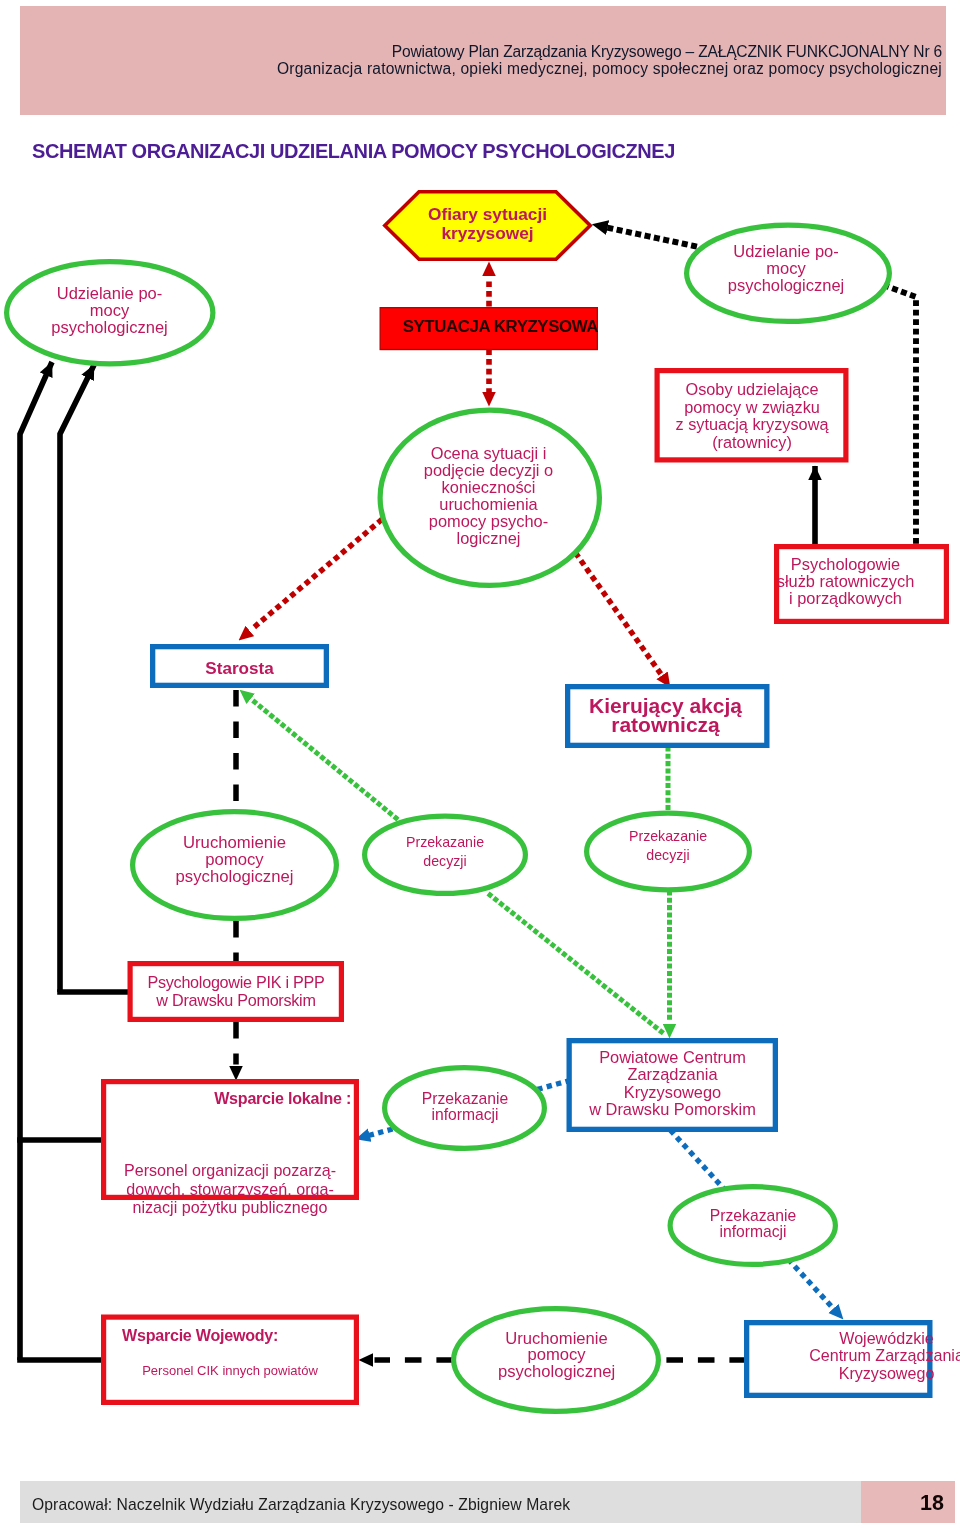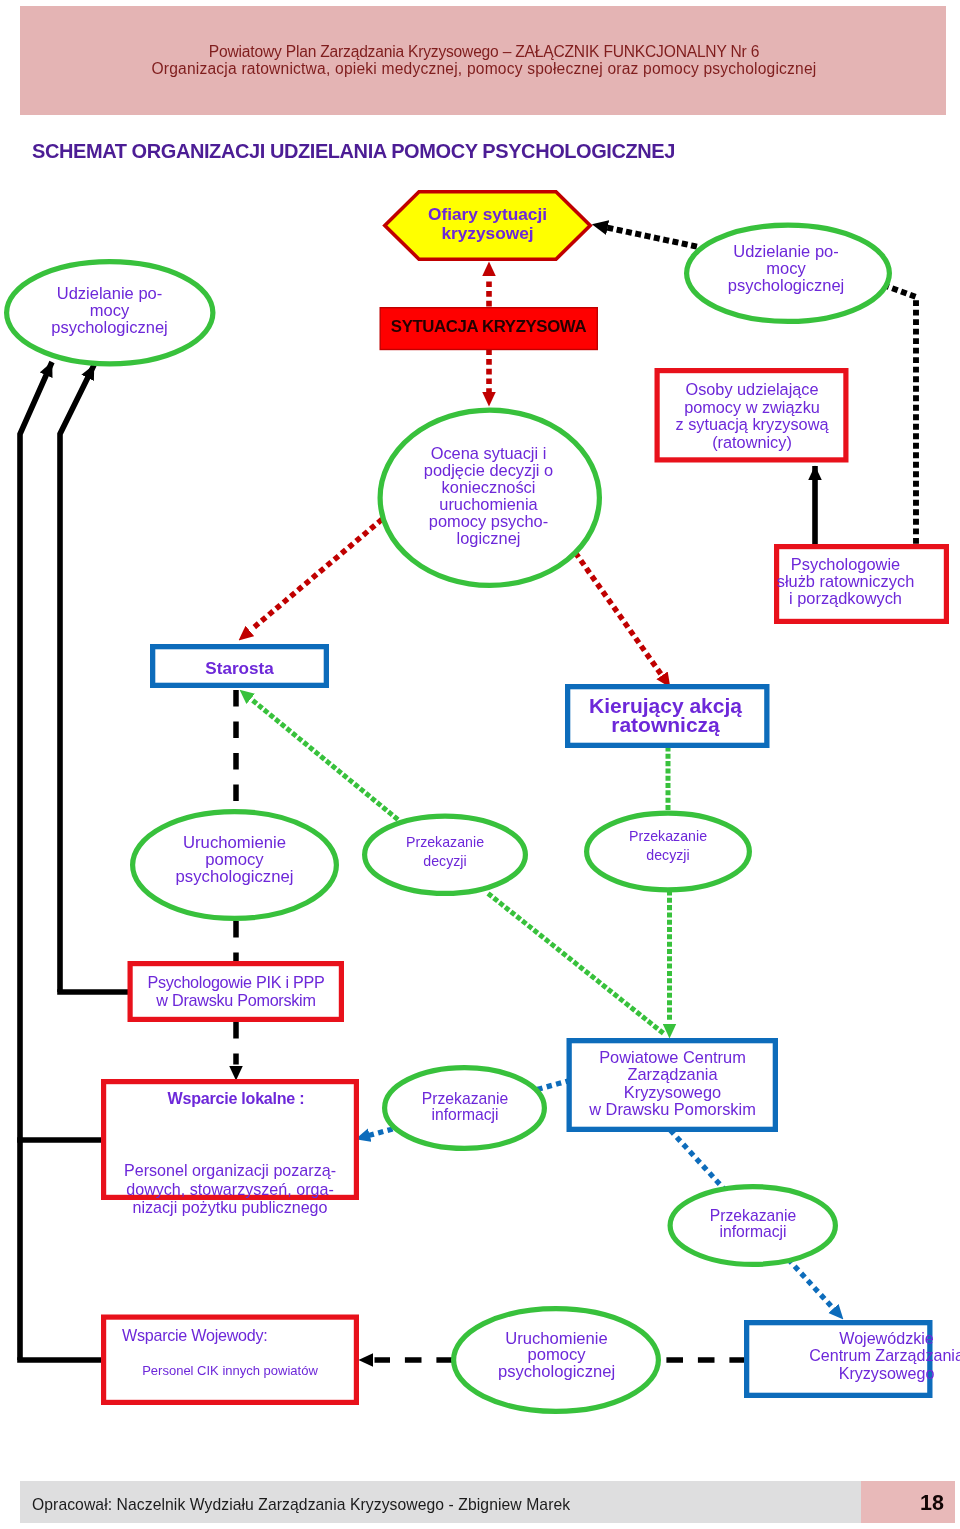--- a/index.html
+++ b/index.html
@@ -5,41 +5,41 @@
 <style>
   html,body{margin:0;padding:0;background:#ffffff;}
   body{width:960px;height:1529px;position:relative;overflow:hidden;
        font-family:"Liberation Sans",sans-serif;color:#000;}
   #page{position:absolute;left:0;top:0;width:960px;height:1529px;}
 
   
   #header-band{position:absolute;left:20px;top:6px;width:926px;height:109px;
       background:#e4b4b4;}
   #header-title{position:absolute;left:26px;top:43px;width:916px;
-      text-align:center;font-size:15.6px;line-height:17.2px;color:#7f1d1d;}
+      text-align:right;font-size:15.6px;line-height:17.2px;color:#0f172a;}
   #header-title .l1{display:block;letter-spacing:-0.2px;}
   #header-title .l2{display:block;letter-spacing:0.2px;}
 
   
   #section-title{position:absolute;left:32px;top:140px;font-size:20px;
       font-weight:bold;color:#4c1d95;letter-spacing:-0.42px;}
 
   
   #footer-band{position:absolute;left:20px;top:1481px;width:841px;height:42px;
       background:#dededf;}
   #footer-page{position:absolute;left:861px;top:1481px;width:94px;height:42px;
       background:#e8b9b9;}
   #footer-text{position:absolute;left:32px;top:1496px;font-size:15.7px;
       line-height:18px;color:#1c1c1c;white-space:nowrap;letter-spacing:0.08px;}
   #footer-num{position:absolute;left:861px;top:1492px;width:83px;text-align:right;
       font-size:21.5px;line-height:22px;font-weight:bold;color:#120505;}
 
   
   #diagram{position:absolute;left:0;top:0;width:960px;height:1529px;}
-  .lbl{position:absolute;text-align:center;color:#6d28d9;pointer-events:none;}
+  .lbl{position:absolute;text-align:center;color:#be185d;pointer-events:none;}
 </style>
 </head>
 <body>
 
 <div id="page">
 
   <div id="header-band"></div>
   <div id="header-title">
     <span class="l1">Powiatowy Plan Zarządzania Kryzysowego – ZAŁĄCZNIK FUNKCJONALNY Nr 6</span>
     <span class="l2">Organizacja ratownictwa, opieki medycznej, pomocy społecznej oraz pomocy psychologicznej</span>
@@ -138,21 +138,21 @@
       <span>Udzielanie po-</span><br>
       <span>mocy</span><br>
       <span>psychologicznej</span>
     </div>
 
     <div class="lbl" style="left:383px;top:205px;width:209px;font-size:17.3px;line-height:19.3px;font-weight:bold;">
       <span>Ofiary sytuacji</span><br>
       <span>kryzysowej</span>
     </div>
 
-    <div class="lbl" style="left:379px;top:316px;width:219px;font-size:16.8px;line-height:21px;font-weight:bold;color:#240000;letter-spacing:-0.37px;">
+    <div class="lbl" style="left:379px;top:316px;width:219px;font-size:16.8px;line-height:21px;font-weight:bold;color:#240000;letter-spacing:-0.37px;text-align:right;">
       <span>SYTUACJA KRYZYSOWA</span>
     </div>
 
     <div class="lbl" style="left:682px;top:243px;width:208px;font-size:16.5px;line-height:17px;">
       <span>Udzielanie po-</span><br>
       <span>mocy</span><br>
       <span>psychologicznej</span>
     </div>
 
     <div class="lbl" style="left:653px;top:381px;width:198px;font-size:16.3px;line-height:17.6px;">
@@ -200,21 +200,21 @@
     <div class="lbl" style="left:584px;top:827px;width:168px;font-size:14.2px;line-height:18.7px;">
       <span>Przekazanie</span><br>
       <span>decyzji</span>
     </div>
 
     <div class="lbl" style="left:128px;top:974px;width:216px;font-size:16.2px;line-height:17.8px;letter-spacing:-0.28px;">
       <span>Psychologowie PIK i PPP</span><br>
       <span>w Drawsku Pomorskim</span>
     </div>
 
-    <div class="lbl" style="left:121px;top:1088px;width:230px;text-align:center;font-size:16.1px;line-height:20px;font-weight:bold;letter-spacing:-0.25px;">
+    <div class="lbl" style="left:121px;top:1088px;width:230px;text-align:right;font-size:16.1px;line-height:20px;font-weight:bold;letter-spacing:-0.25px;">
       <span>Wsparcie lokalne :</span>
     </div>
     <div class="lbl" style="left:102px;top:1121px;width:256px;font-size:16.1px;line-height:18.7px;margin-top:40px;">
       <span>Personel organizacji pozarzą-</span><br>
       <span>dowych, stowarzyszeń, orga-</span><br>
       <span>nizacji pożytku publicznego</span>
     </div>
 
     <div class="lbl" style="left:383px;top:1091px;width:164px;font-size:15.7px;line-height:16px;">
       <span>Przekazanie</span><br>
@@ -226,21 +226,21 @@
       <span>Zarządzania</span><br>
       <span>Kryzysowego</span><br>
       <span>w Drawsku Pomorskim</span>
     </div>
 
     <div class="lbl" style="left:668px;top:1208px;width:170px;font-size:15.7px;line-height:16px;">
       <span>Przekazanie</span><br>
       <span>informacji</span>
     </div>
 
-    <div class="lbl" style="left:122px;top:1325px;width:230px;text-align:left;font-size:16.1px;line-height:20px;font-weight:normal;letter-spacing:-0.25px;">
+    <div class="lbl" style="left:122px;top:1325px;width:230px;text-align:left;font-size:16.1px;line-height:20px;font-weight:bold;letter-spacing:-0.25px;">
       <span>Wsparcie Wojewody:</span>
     </div>
     <div class="lbl" style="left:102px;top:1361px;width:256px;font-size:13px;line-height:19px;">
       <span>Personel CIK innych powiatów</span>
     </div>
 
     <div class="lbl" style="left:452px;top:1331px;width:209px;font-size:16.6px;line-height:16.3px;">
       <span>Uruchomienie</span><br>
       <span>pomocy</span><br>
       <span>psychologicznej</span>

